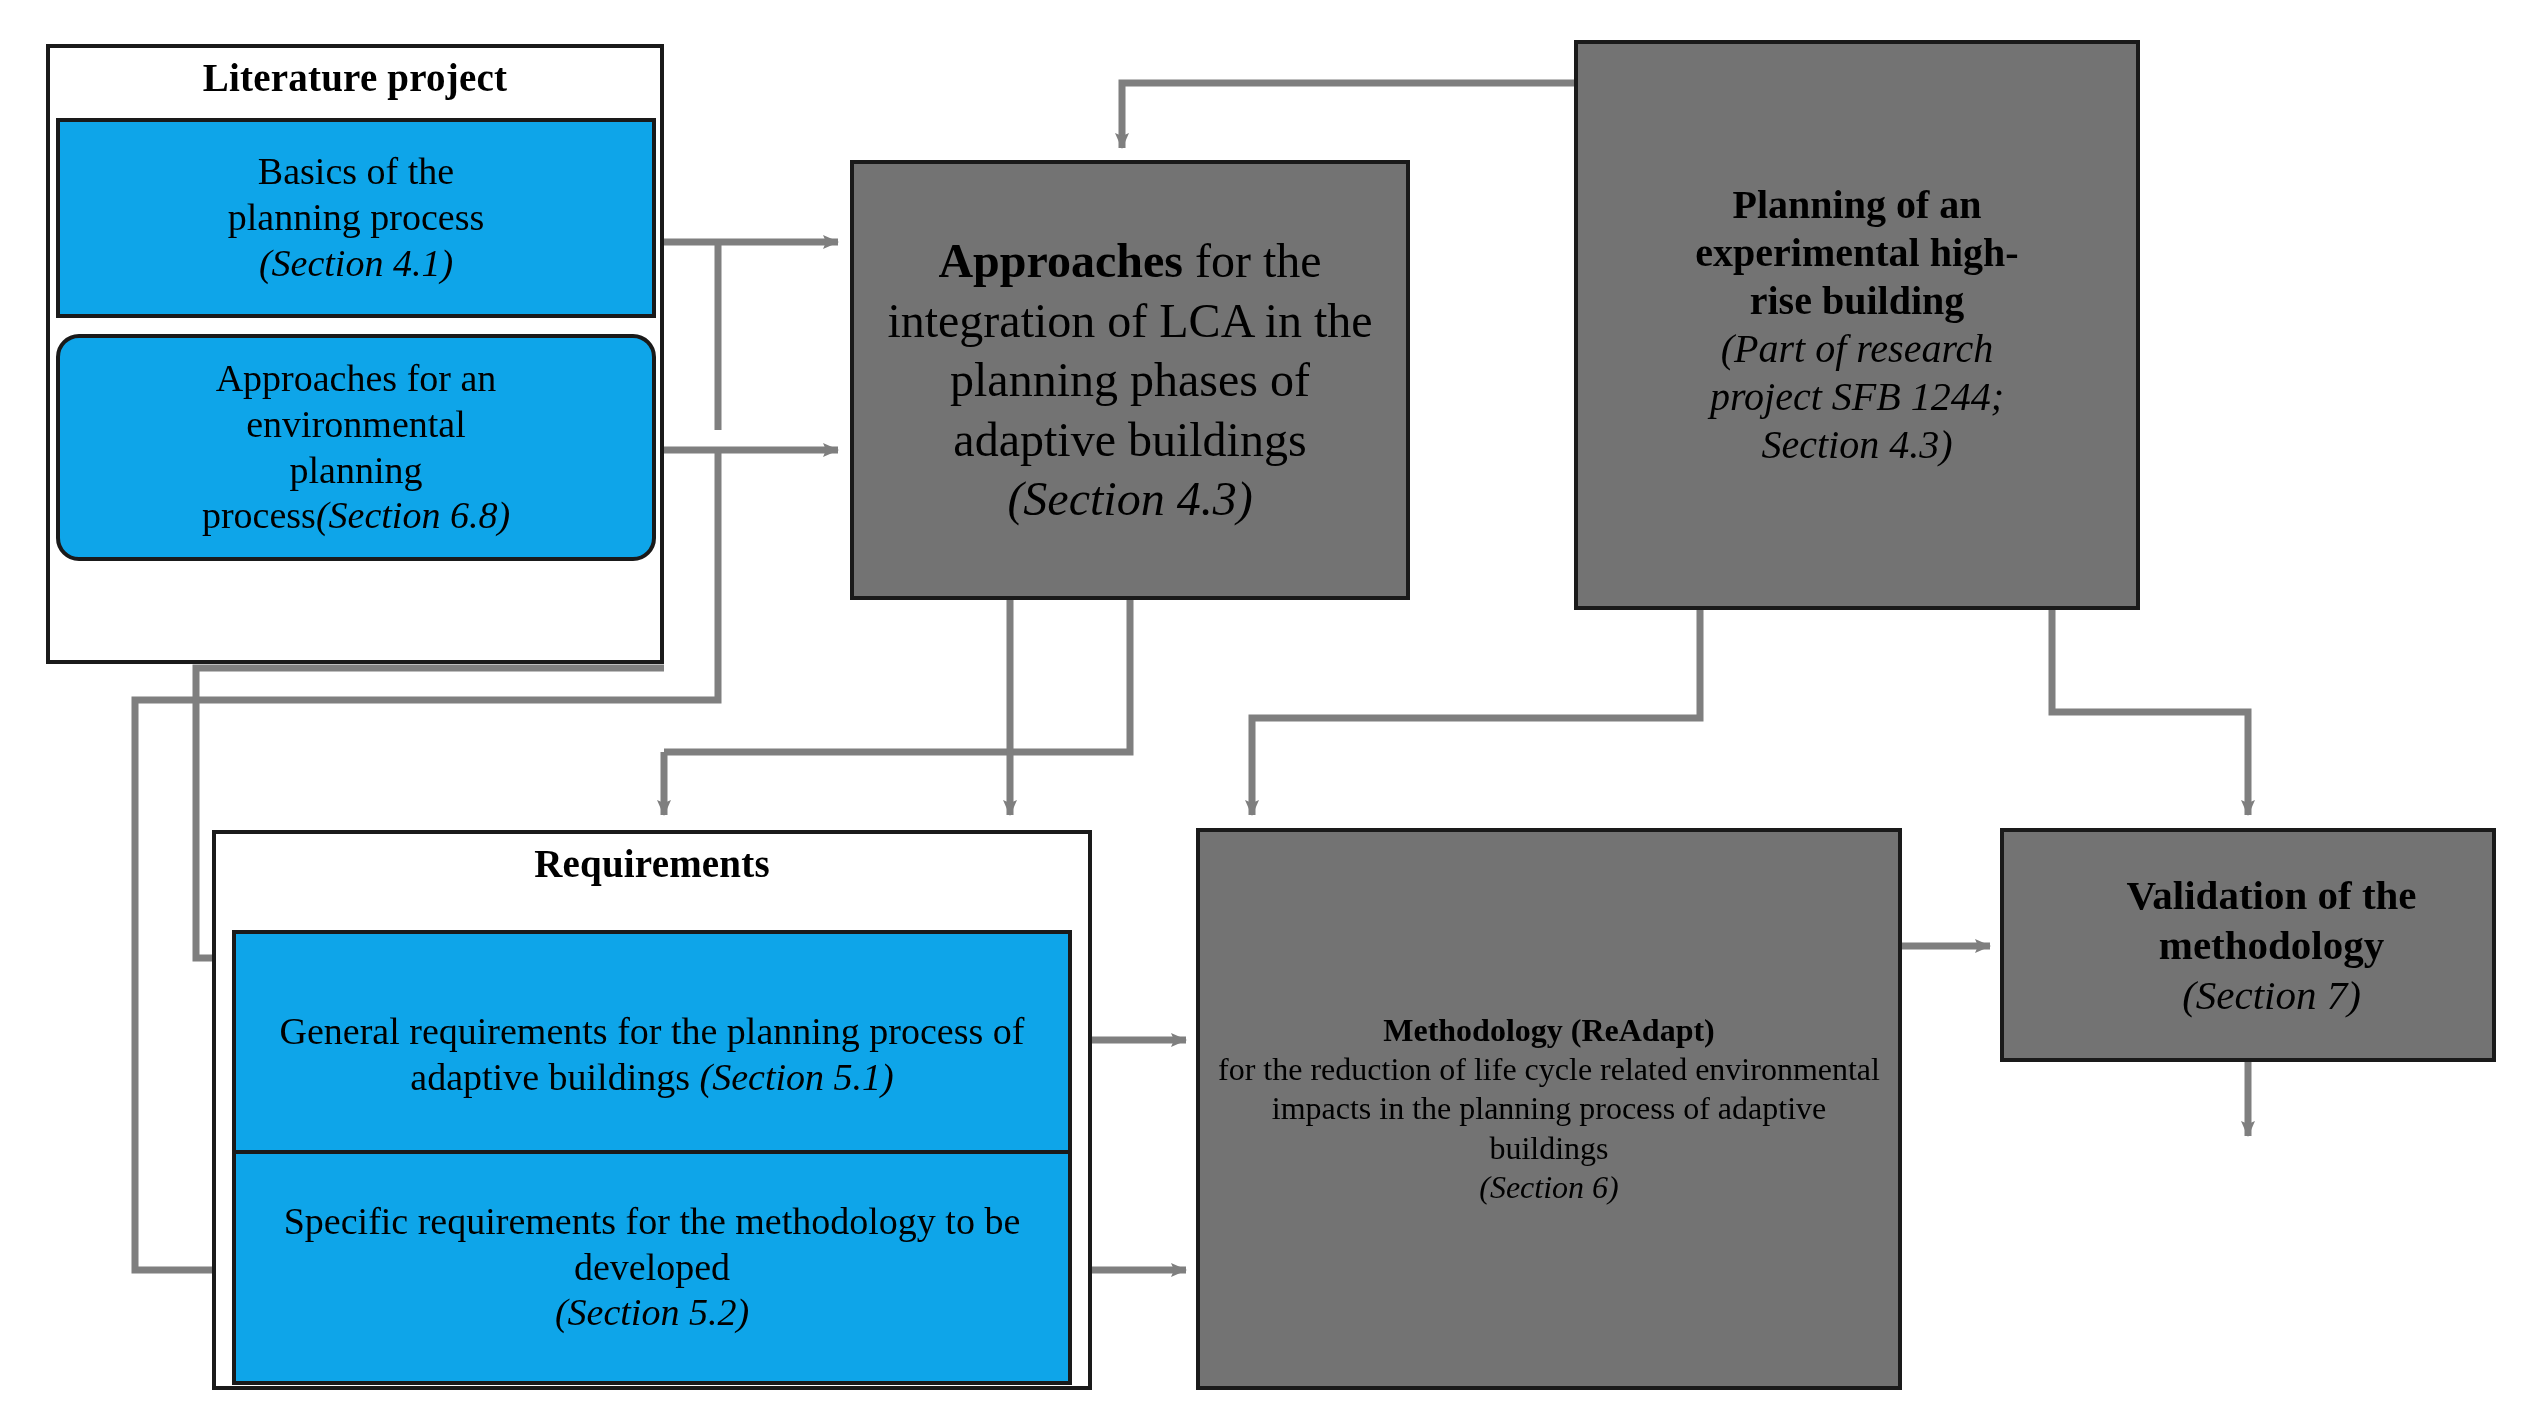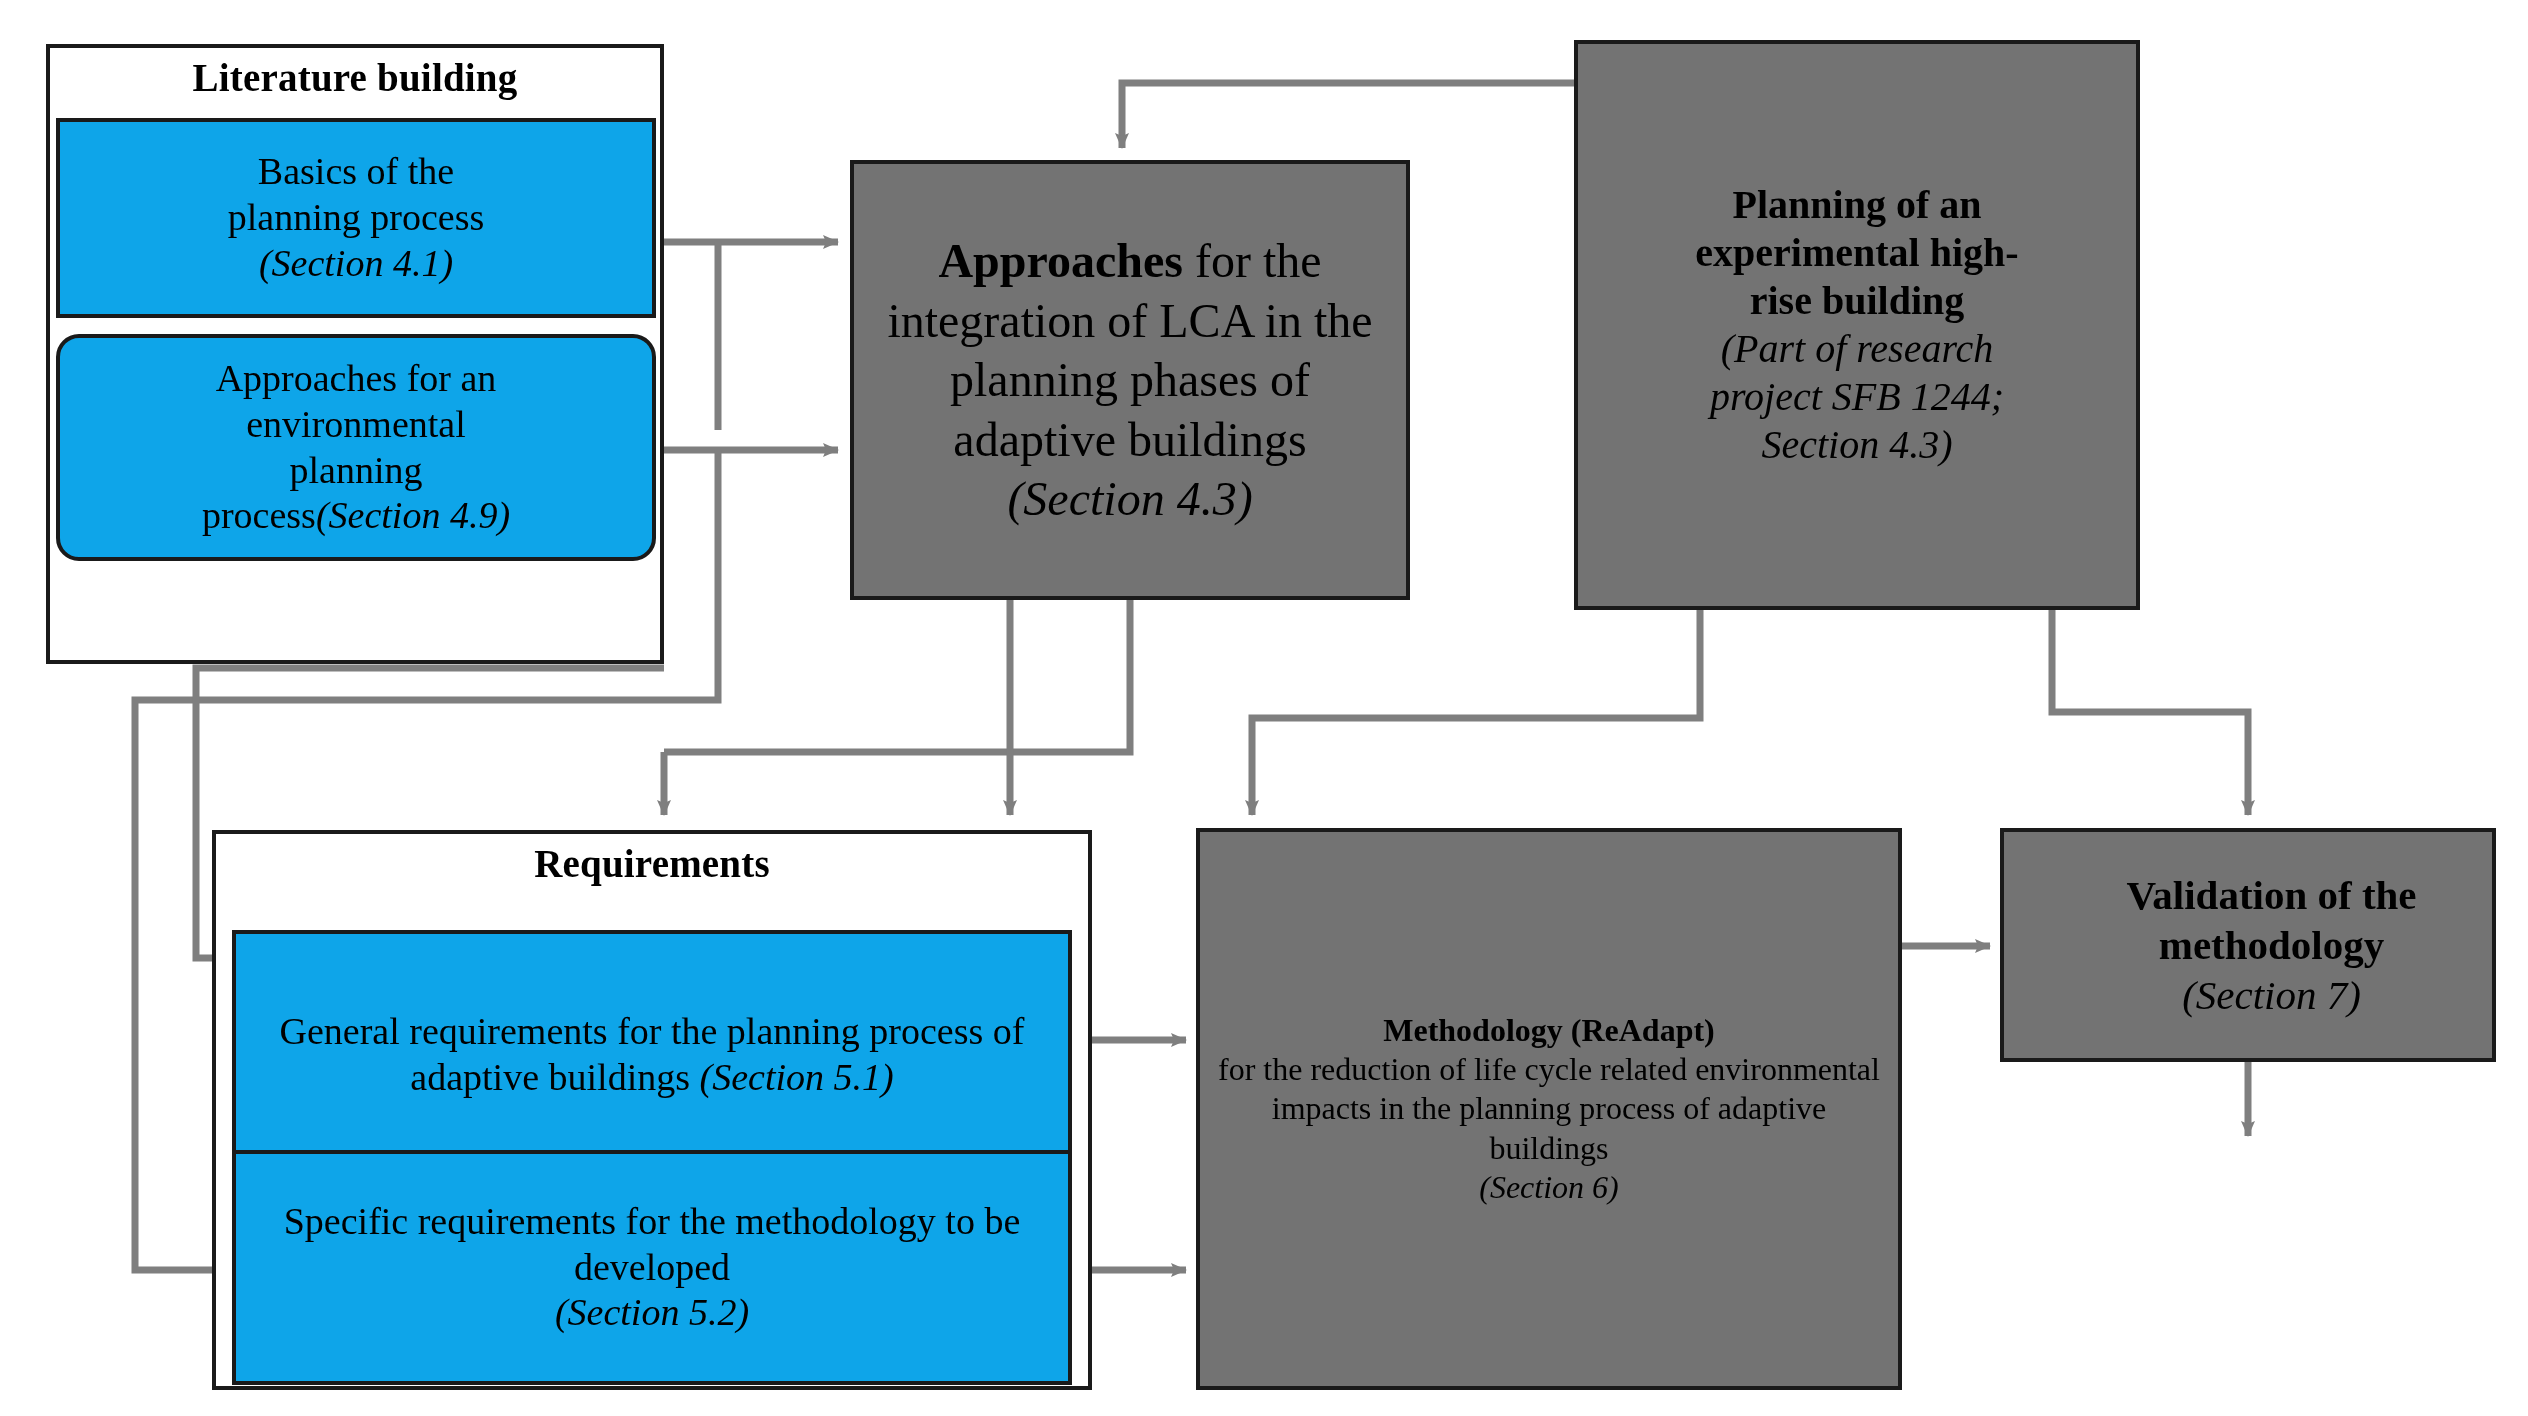--- a/index.html
+++ b/index.html
@@ -155,37 +155,37 @@
 
       <path d="M1072,1270 L1186,1270" marker-end="url(#arrowhead)"></path>
 
       <path d="M1902,946 L1990,946" marker-end="url(#arrowhead)"></path>
 
       <path d="M2248,1062 L2248,1136" marker-end="url(#arrowhead)"></path>
     </g>
   </svg>
 
   <div class="node node-group" id="node-literature-research">
-    <div class="group-title">Literature building</div>
+    <div class="group-title">Literature project</div>
   </div>
 
   <div class="subnode" id="subnode-basics">
     <div>
       <span>Basics of the</span><br>
       <span>planning process</span><br>
       <span class="i">(Section 4.1)</span>
     </div>
   </div>
 
   <div class="subnode" id="subnode-environmental">
     <div>
       <span>Approaches for an</span><br>
       <span>environmental</span><br>
       <span>planning</span><br>
-      <span>process</span><span class="i">(Section 4.9)</span>
+      <span>process</span><span class="i">(Section 6.8)</span>
     </div>
   </div>
 
   <div class="node" id="node-approaches">
     <div class="node-text">
       <span class="b">Approaches</span><span> for the integration of LCA in the planning phases of adaptive buildings</span><br>
       <span class="i">(Section 4.3)</span>
     </div>
   </div>
 

